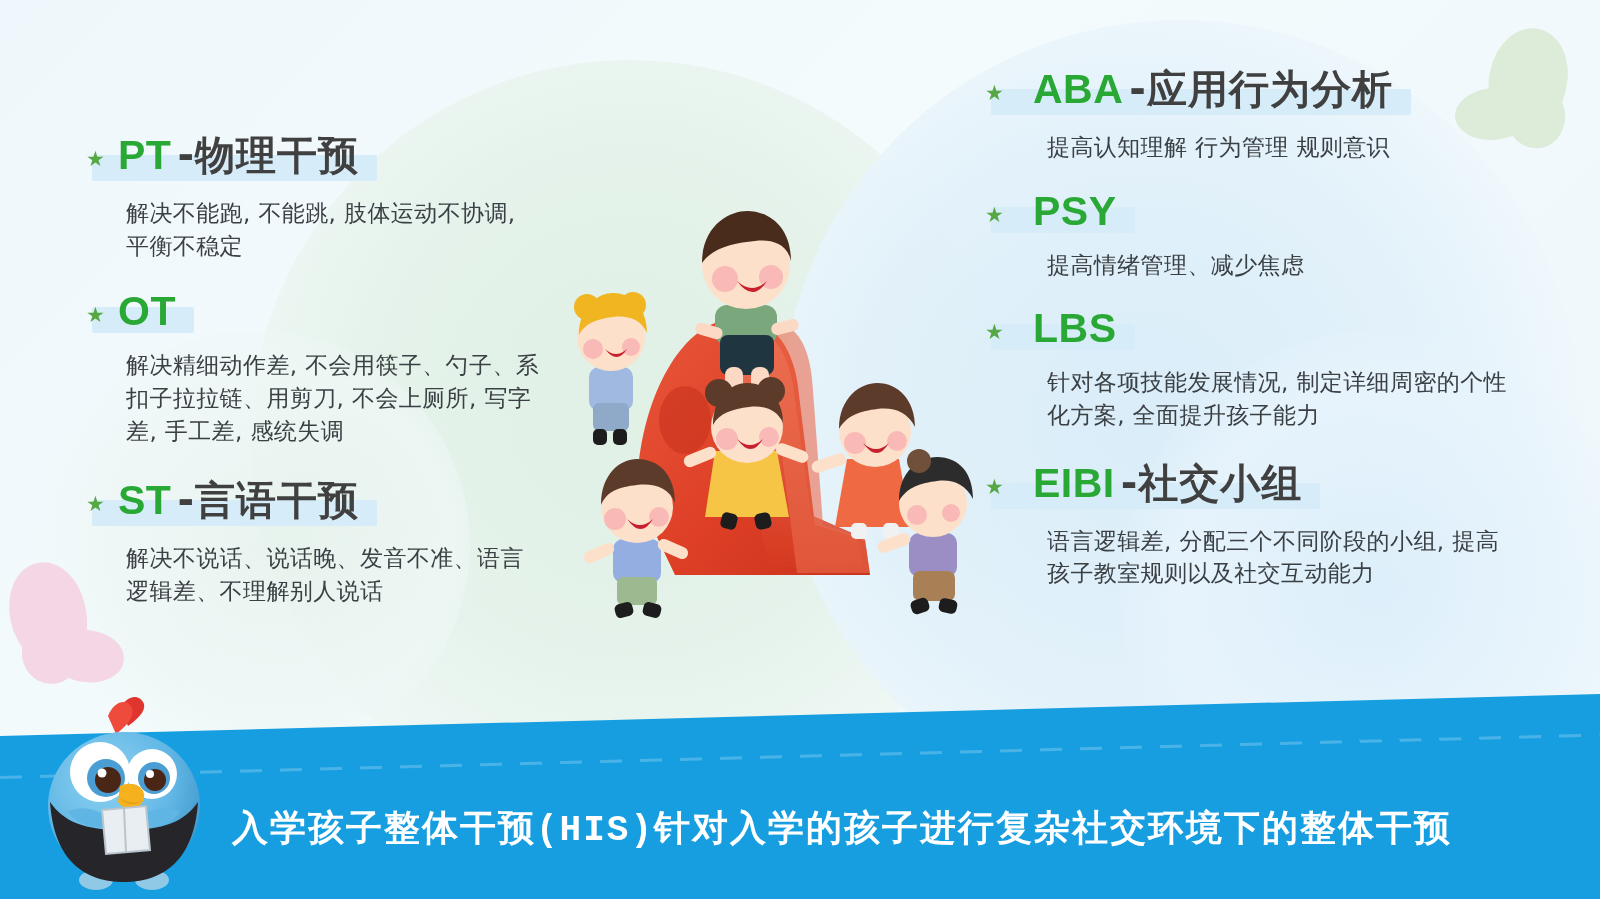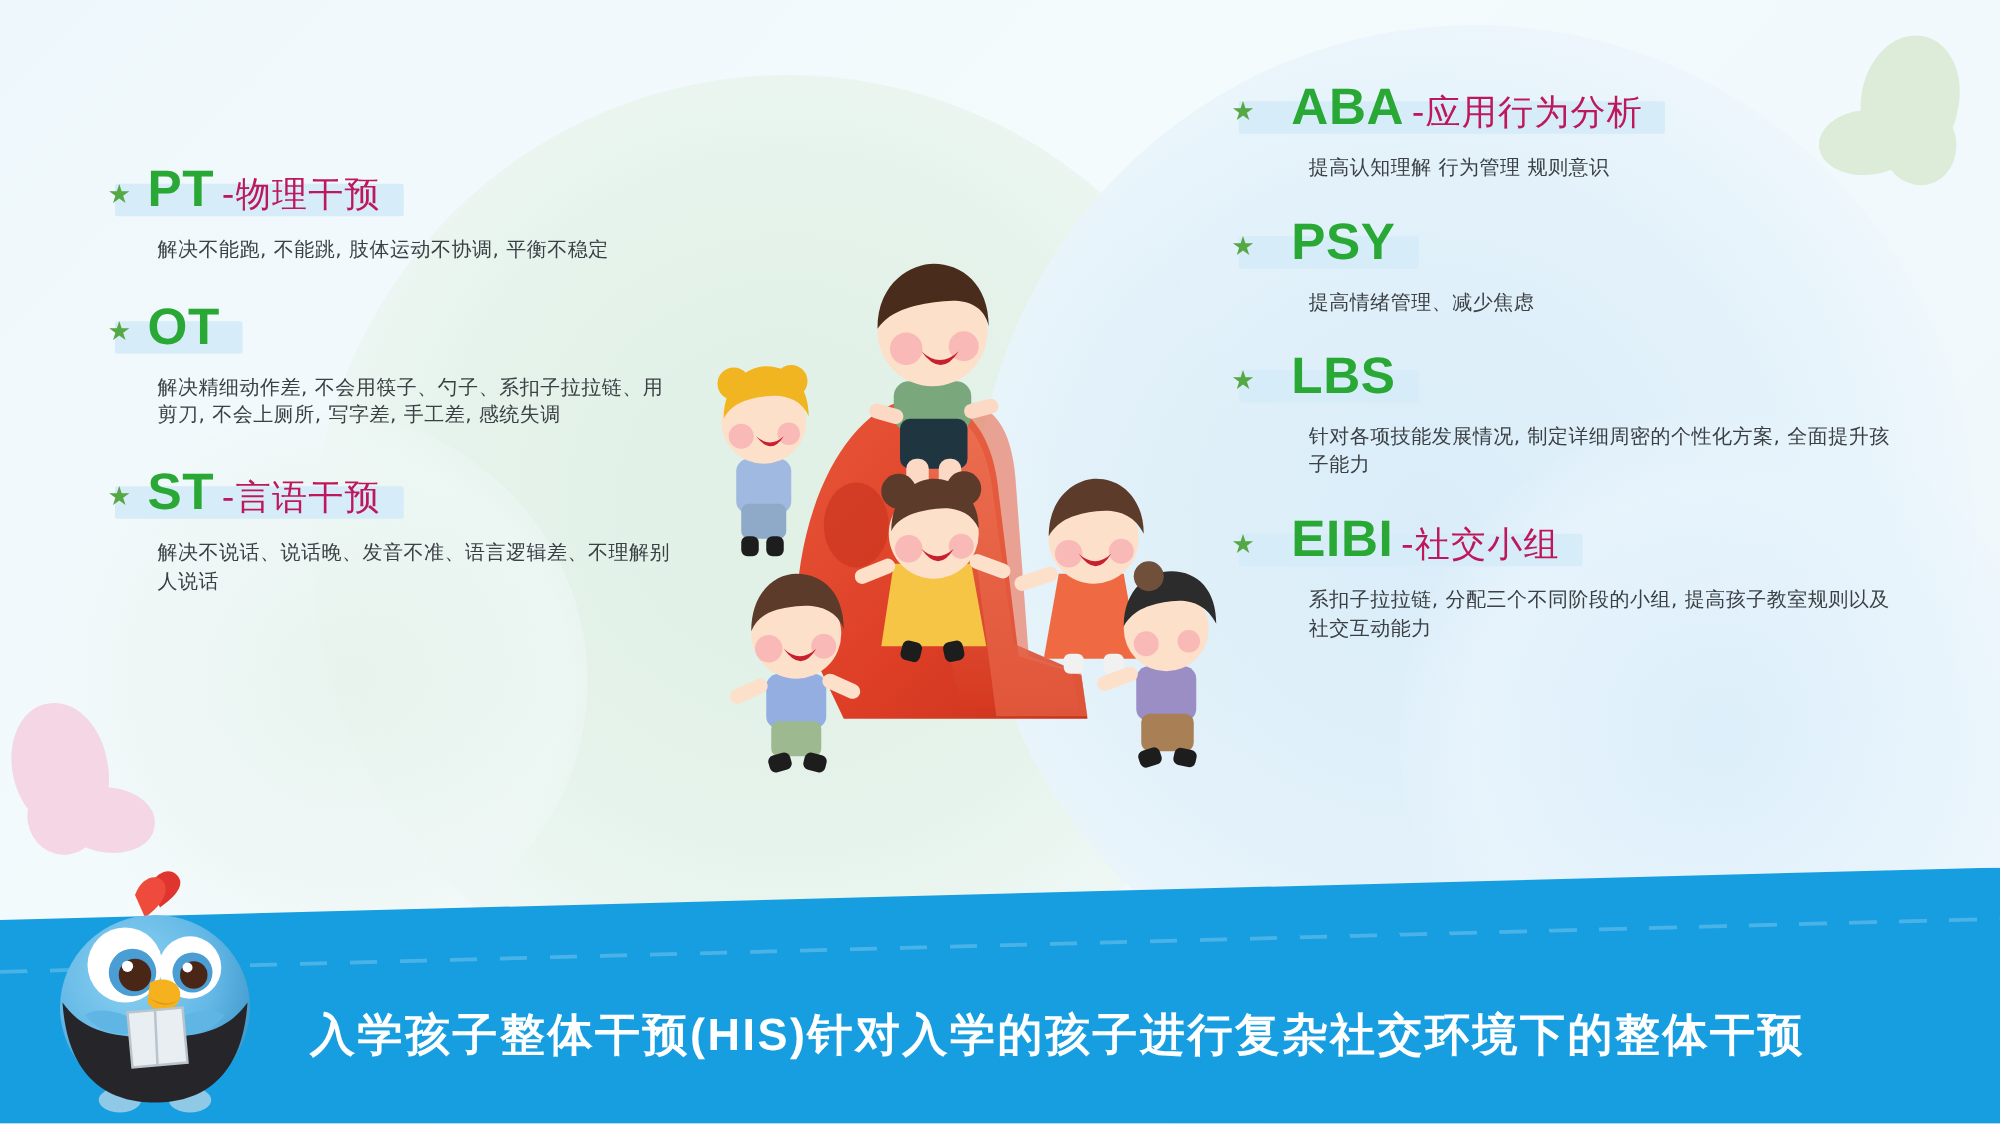--- a/index.html
+++ b/index.html
@@ -62,25 +62,25 @@
   .head-inner{position:relative;z-index:1;display:flex;align-items:baseline;gap:6px;}
   .star{
     display:inline-block;width:20px;height:20px;color:#55a844;
     font-size:21px;line-height:20px;margin-right:6px;position:relative;top:-3px;
   }
   .abbr{
     color:#2aa835;font-weight:bold;font-size:41px;letter-spacing:.5px;
     font-family:"Liberation Sans","DejaVu Sans",sans-serif;
   }
   .cn{
-    color:#be185d;font-size:28px;font-weight:400;letter-spacing:1px;
+    color:#404040;font-size:40px;font-weight:700;letter-spacing:1px;
     font-family:"DejaVu Sans","Liberation Sans",sans-serif;
   }
   .desc{
-    margin:14px 0 0 40px;color:#3b4044;font-size:16px;line-height:1.42;
+    margin:14px 0 0 40px;color:#3b4044;font-size:23px;line-height:1.42;
     letter-spacing:.4px;max-width:420px;
     font-family:"DejaVu Sans","Liberation Sans",sans-serif;
   }
   .col-right .desc{margin-left:62px;max-width:470px;}
   .col-right .head{padding-left:0;}
   .col-right .block{margin-bottom:22px;}
   .col-right .star{margin-right:22px;}
 
   
   .illus{position:absolute;left:565px;top:195px;width:430px;height:430px;}
@@ -91,23 +91,23 @@
     position:absolute;left:0;bottom:0;width:1600px;height:205px;
     background:#169ee0;
     clip-path:polygon(0 42px, 1600px 0px, 1600px 205px, 0 205px);
   }
   .banner-dash{
     position:absolute;left:0;bottom:120px;width:1600px;height:3px;
     background:repeating-linear-gradient(to right,#49b3e8 0 22px,rgba(0,0,0,0) 22px 40px);
     transform:rotate(-1.52deg);transform-origin:left center;
   }
   .banner-text{
-    position:absolute;left:248px;bottom:46px;width:1330px;
+    position:absolute;left:232px;bottom:46px;width:1330px;
     color:#ffffff;font-size:36px;font-weight:bold;letter-spacing:2px;
-    font-family:Liberation Sans, sans-serif;white-space:nowrap;
+    font-family:Liberation Mono, monospace;white-space:nowrap;
   }
 
   
   .mascot{position:absolute;left:24px;bottom:0;width:200px;height:205px;}
   .mascot svg{width:100%;height:100%;display:block;}
 </style>
 </head>
 <body>
 
 <div class="stage">
@@ -309,21 +309,21 @@
 
     <div class="block" style="margin-top:24px;">
       <div class="head">
         <span class="head-hl"></span>
         <span class="head-inner">
           <span class="star">★</span>
           <span class="abbr">EIBI</span>
           <span class="cn" style="">-社交小组</span>
         </span>
       </div>
-      <div class="desc">系扣子拉拉链, 分配三个不同阶段的小组, 提高孩子教室规则以及社交互动能力</div>
+      <div class="desc">语言逻辑差, 分配三个不同阶段的小组, 提高孩子教室规则以及社交互动能力</div>
     </div>
 
   </div>
 
   <div class="banner"></div>
   <div class="banner-dash"></div>
   <div class="banner-text">入学孩子整体干预(HIS)针对入学的孩子进行复杂社交环境下的整体干预</div>
 
   <div class="mascot">
     <svg viewBox="0 0 200 205" xmlns="http://www.w3.org/2000/svg" aria-hidden="true">

